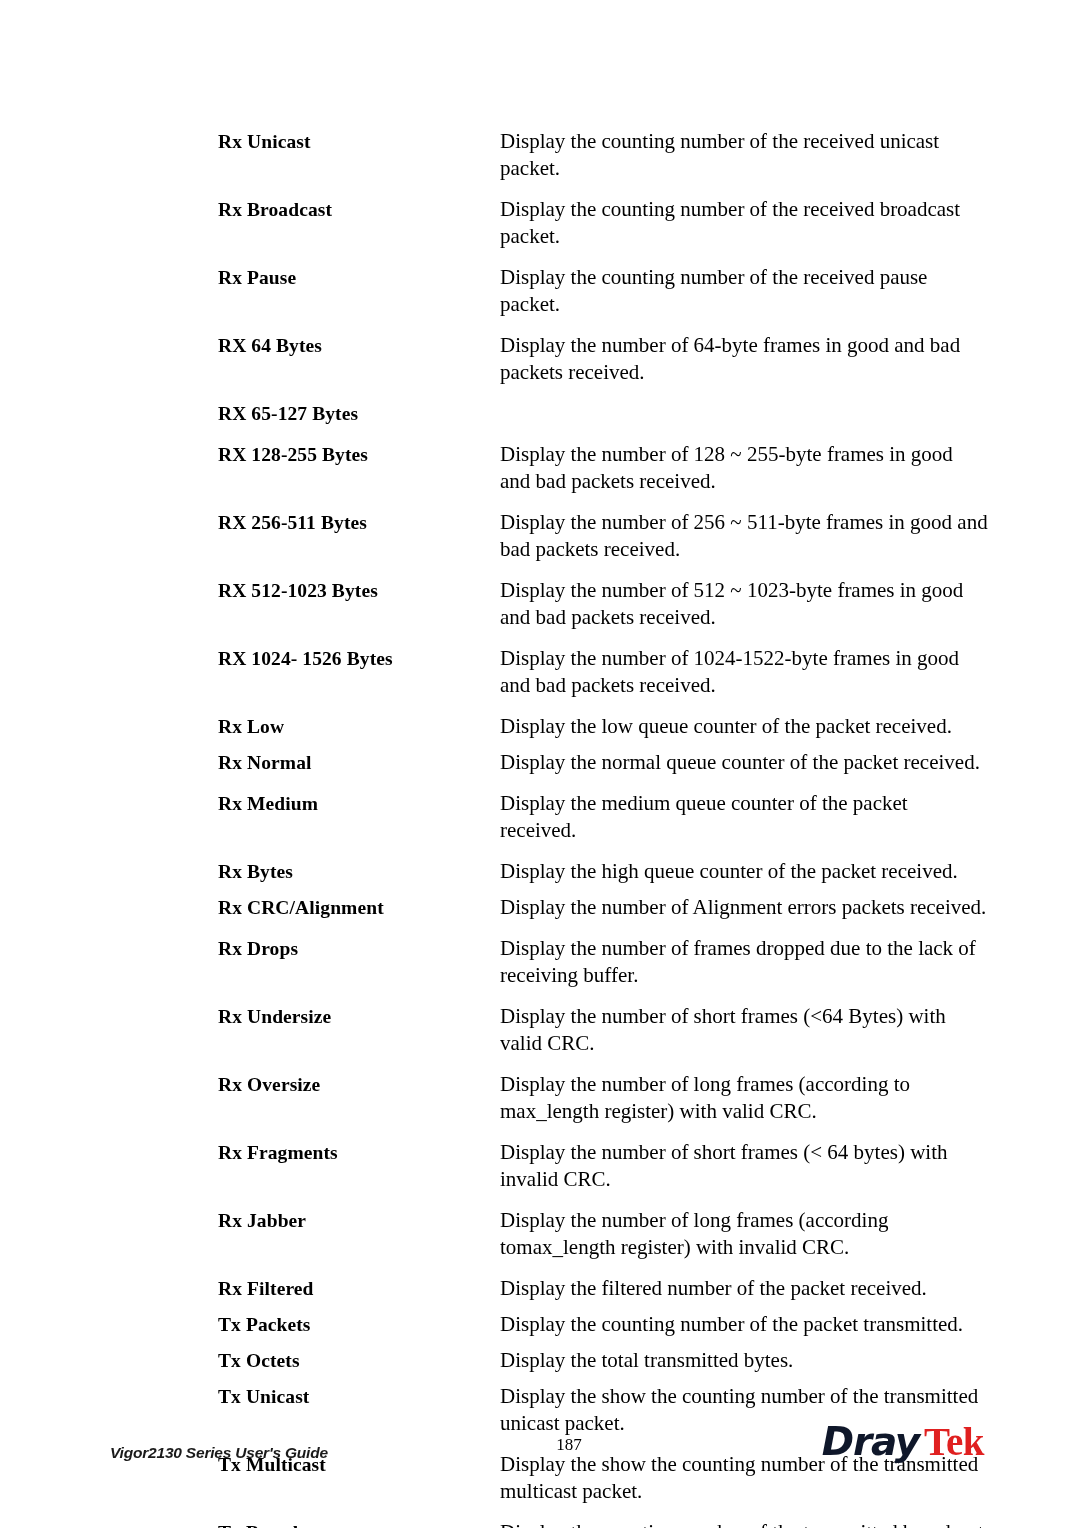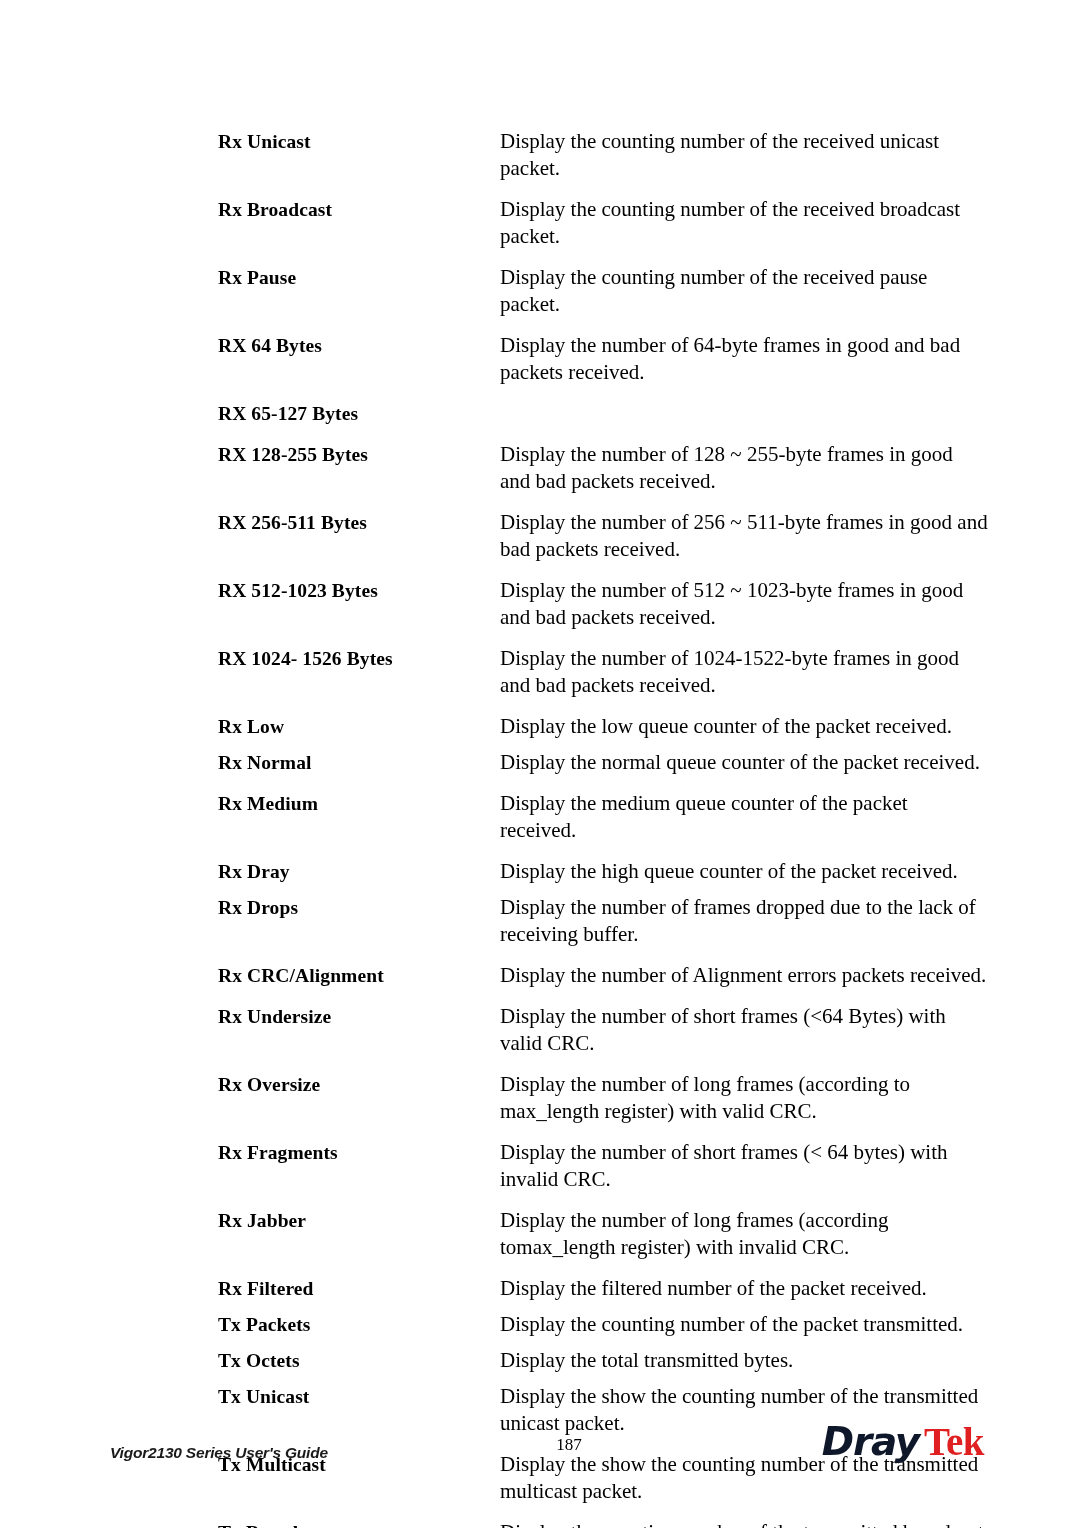--- a/index.html
+++ b/index.html
@@ -147,30 +147,30 @@
       </div>
       <div class="row">
         <div class="term">Rx Normal</div>
         <div class="desc">Display the normal queue counter of the packet received.</div>
       </div>
       <div class="row">
         <div class="term">Rx Medium</div>
         <div class="desc">Display the medium queue counter of the packet received.</div>
       </div>
       <div class="row tight">
-        <div class="term">Rx Dray</div>
+        <div class="term">Rx Bytes</div>
         <div class="desc">Display the high queue counter of the packet received.</div>
+      </div>
+      <div class="row">
+        <div class="term">Rx CRC/Alignment</div>
+        <div class="desc">Display the number of Alignment errors packets received.</div>
       </div>
       <div class="row">
         <div class="term">Rx Drops</div>
         <div class="desc">Display the number of frames dropped due to the lack of receiving buffer.</div>
-      </div>
-      <div class="row">
-        <div class="term">Rx CRC/Alignment</div>
-        <div class="desc">Display the number of Alignment errors packets received.</div>
       </div>
       <div class="row">
         <div class="term">Rx Undersize</div>
         <div class="desc">Display the number of short frames (&lt;64 Bytes) with valid CRC.</div>
       </div>
       <div class="row">
         <div class="term">Rx Oversize</div>
         <div class="desc">Display the number of long frames (according to max_length register) with valid CRC.</div>
       </div>
       <div class="row">

